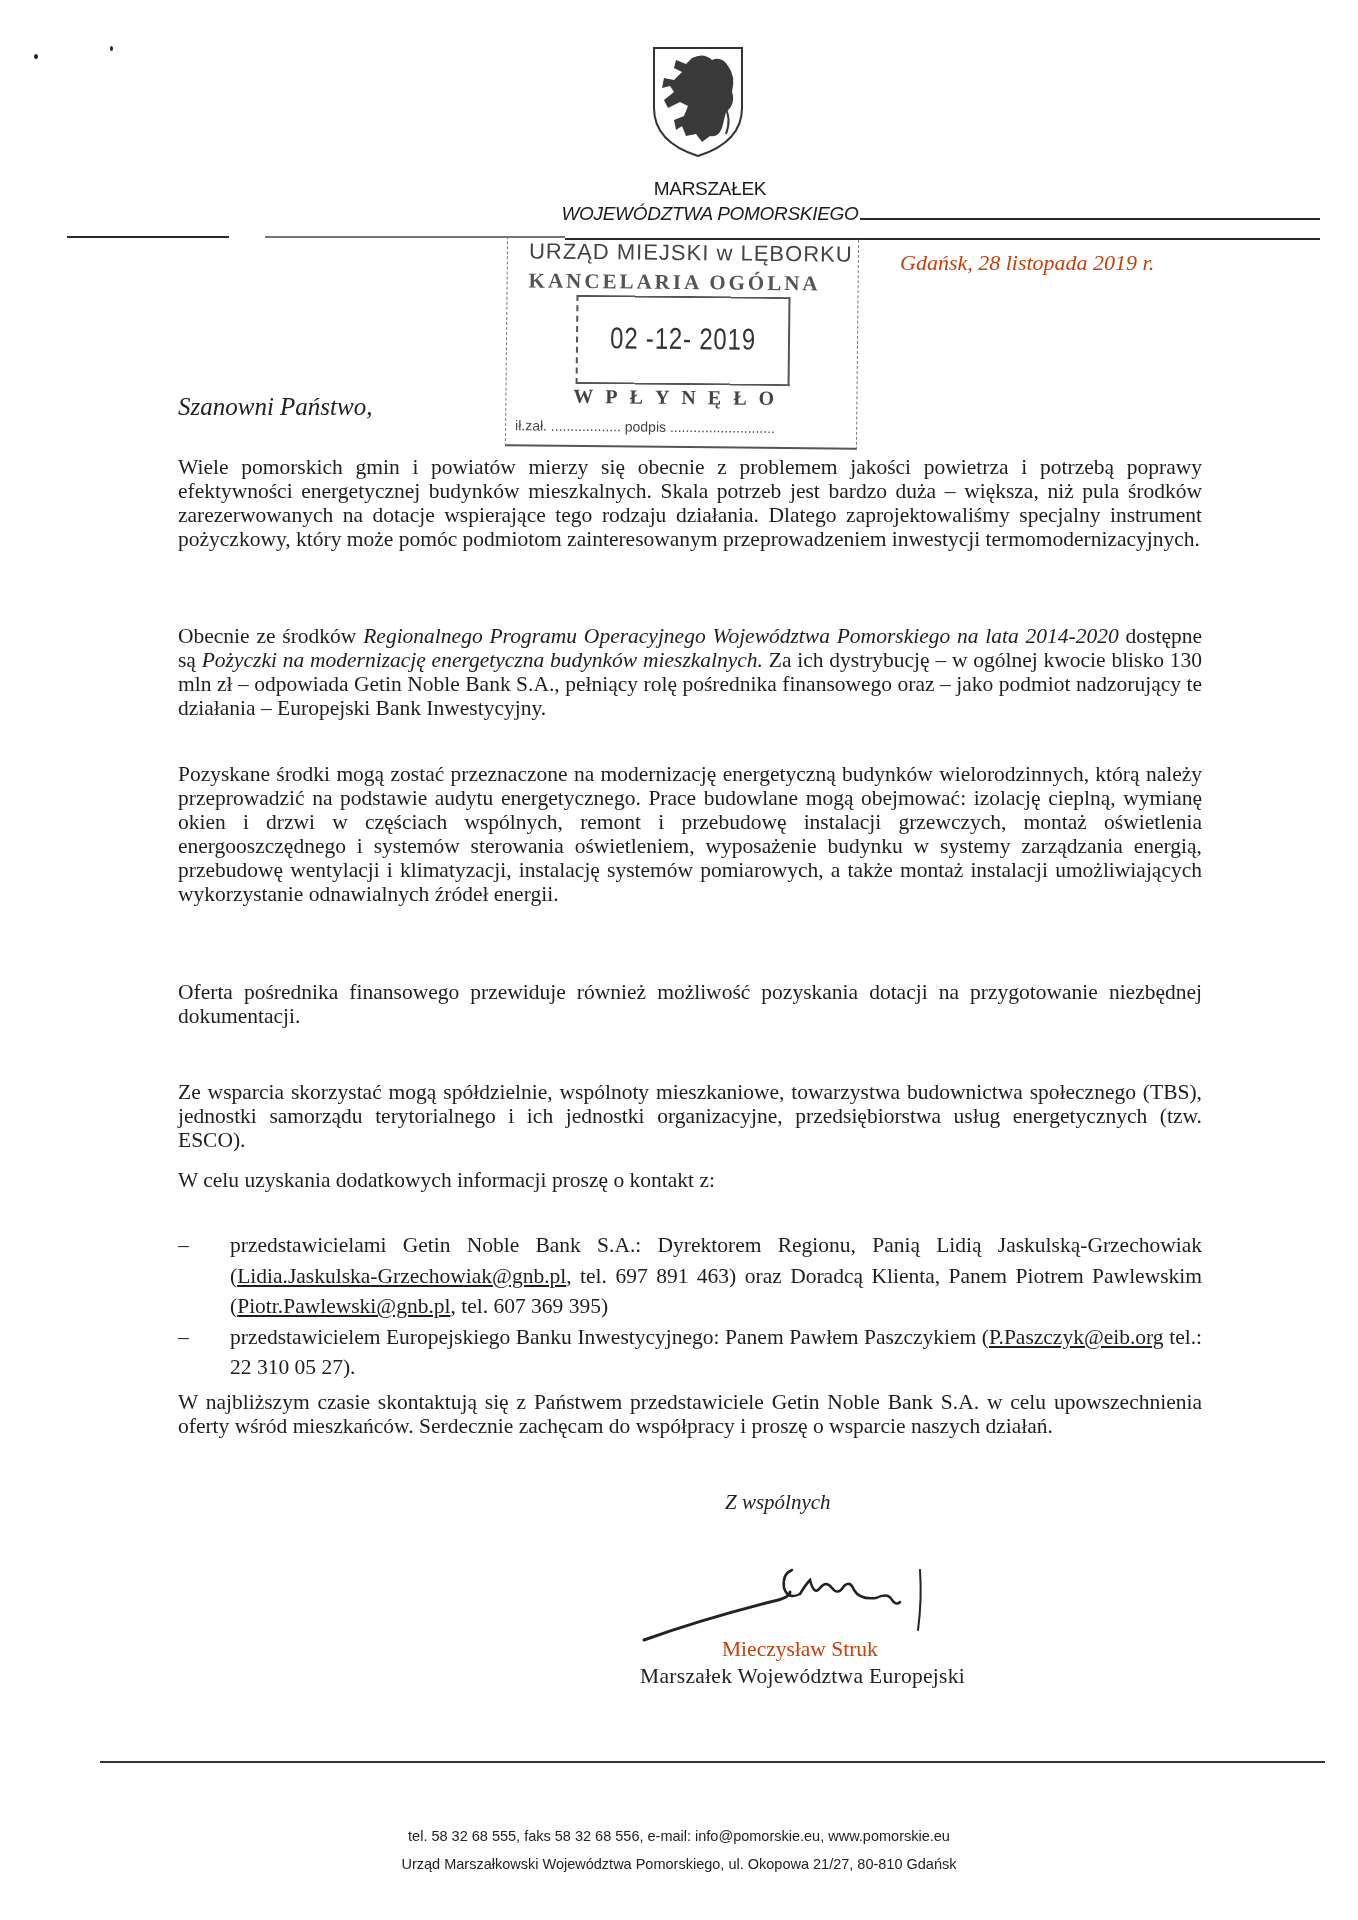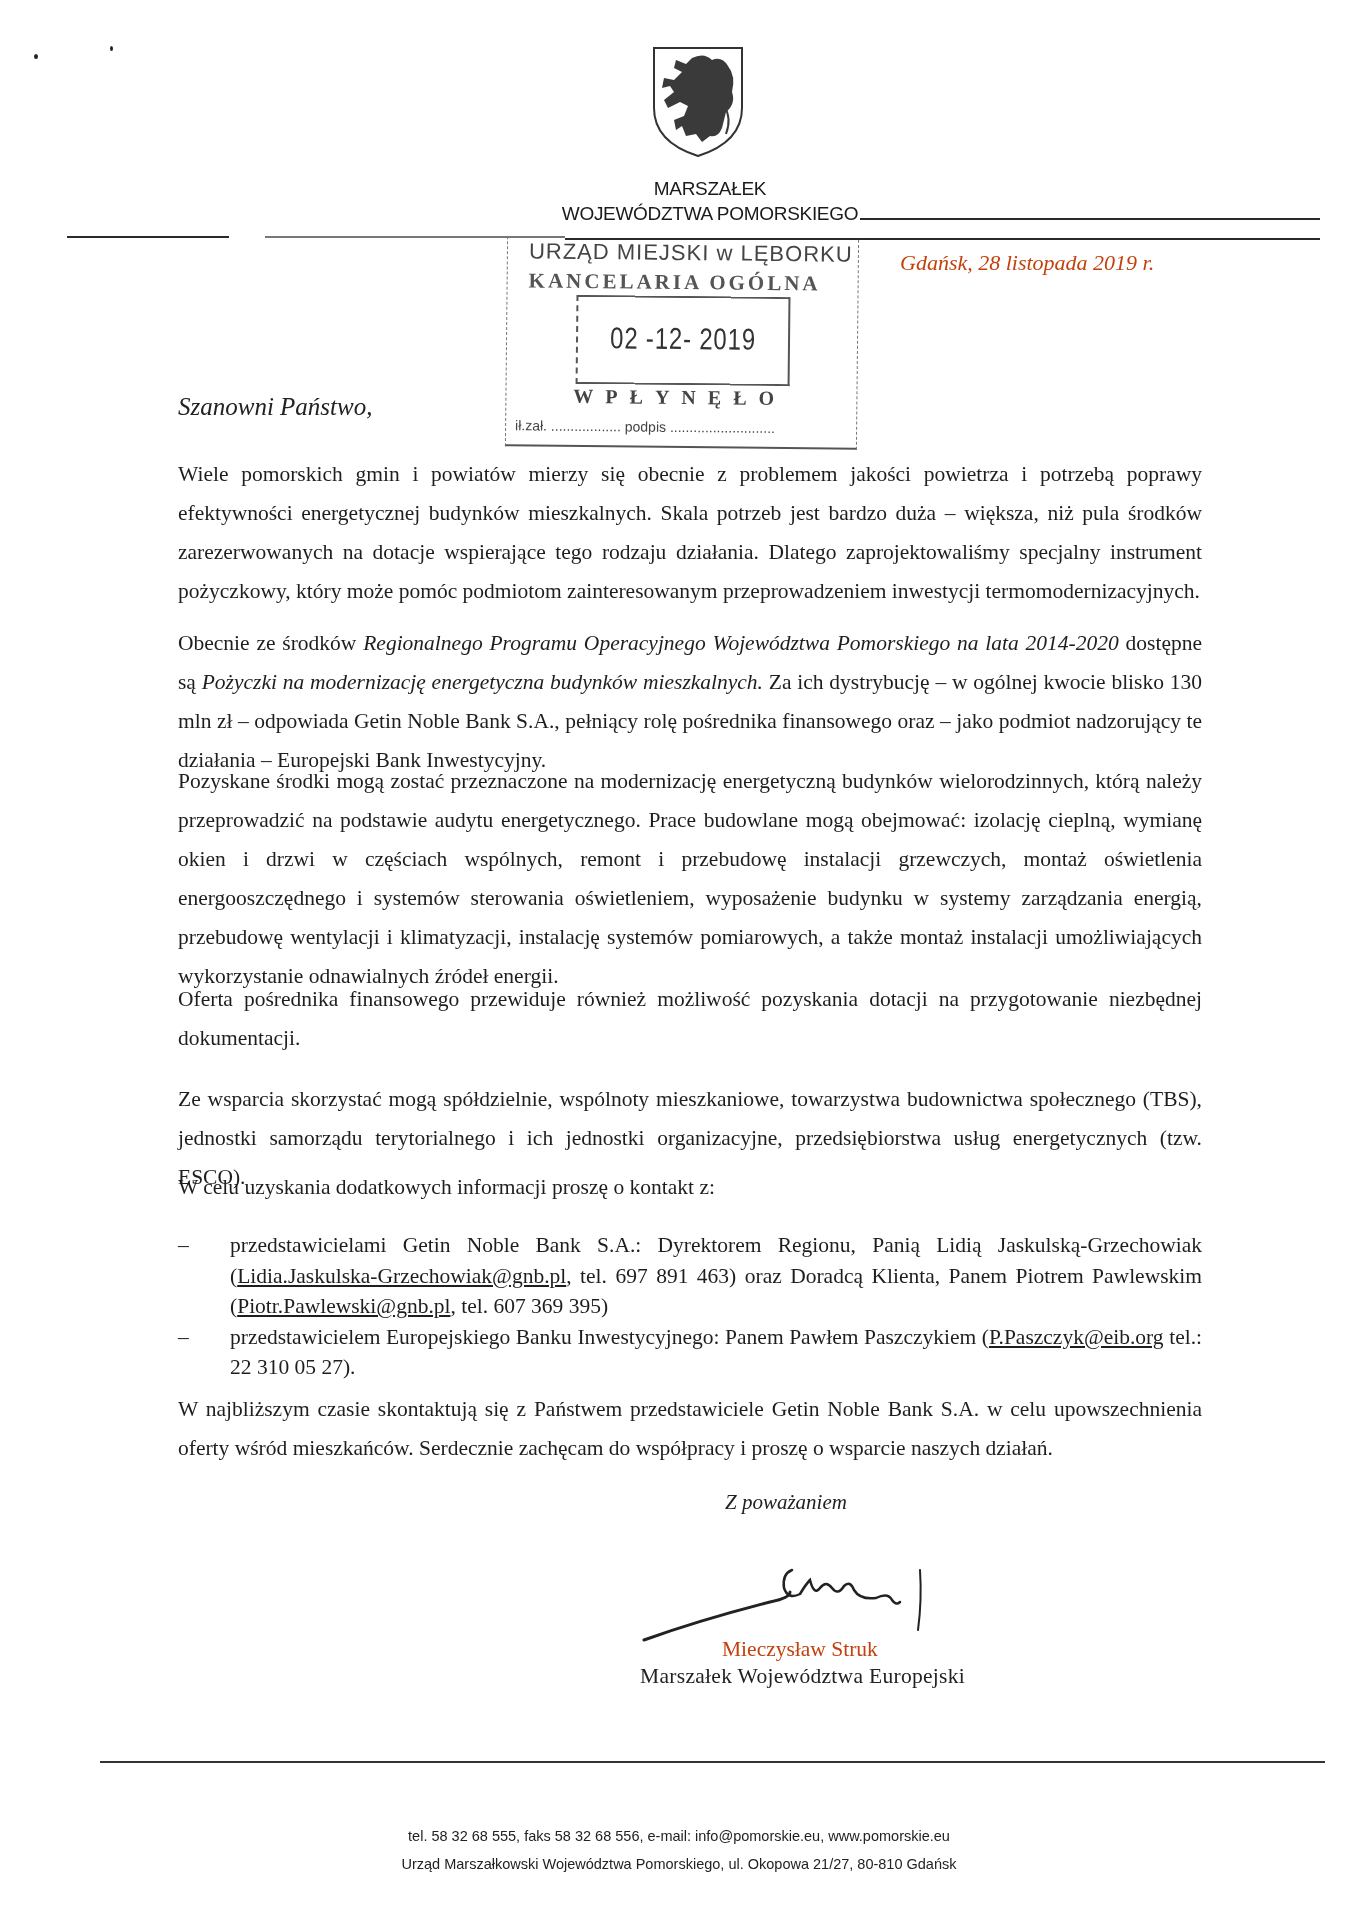--- a/index.html
+++ b/index.html
@@ -10,21 +10,21 @@
     
     .speck { position: absolute; background: #222; border-radius: 50%; }
 
     
     .crest { left: 652px; top: 46px; width: 92px; height: 112px; }
 
     .hdr-title { left: 560px; width: 300px; text-align: center;
                  font-family: "Liberation Sans", "DejaVu Sans", sans-serif;
                  font-size: 19px; letter-spacing: -0.3px; color: #1a1a1a; }
     .hdr-line1 { top: 178px; }
-    .hdr-line2 { top: 203px; }
+    .hdr-line2 { top: 203px; font-style: italic; }
 
     .rule { position: absolute; height: 1.5px; background: #2a2a2a; }
 
     
     .stamp { left: 506px; top: 238px; width: 352px; height: 210px; transform: rotate(0.6deg); }
     .stamp-border { position: absolute; left: 0; top: 0; right: 0; bottom: 0;
                     border-left: 1.5px dashed #777; border-right: 1.5px dashed #777;
                     border-bottom: 2.5px solid #555; }
     .stamp-l1 { position: absolute; left: 22px; top: 2px; font-family: "Liberation Sans", sans-serif;
                 font-size: 22px; letter-spacing: 1px; color: #444; white-space: nowrap; }
@@ -37,21 +37,21 @@
                   font-size: 30px; letter-spacing: 1px; color: #333; transform: scaleX(0.8); }
     .stamp-l3 { position: absolute; left: 68px; top: 148px; font-family: "Liberation Serif", serif;
                 font-weight: bold; font-size: 20px; letter-spacing: 12px; color: #444; }
     .stamp-l4 { position: absolute; left: 10px; top: 181px; font-family: "Liberation Sans", sans-serif;
                 font-size: 14px; color: #444; white-space: nowrap; }
 
     .date-line { left: 900px; top: 250px; font-style: italic; font-size: 22px; color: #c2410c; }
 
     .salutation { left: 178px; top: 393px; font-style: italic; font-size: 25px; color: #222; }
 
-    .body-text { left: 178px; width: 1024px; font-size: 21.5px; line-height: 39px;
+    .body-text { left: 178px; width: 1024px; font-size: 21.5px; line-height: 24px;
                  text-align: justify; color: #1e1e1e; }
     .body-text p { margin: 0; }
     .p1 { top: 455px; }
     .p2 { top: 624px; }
     .p3 { top: 762px; }
     .p4 { top: 980px; }
     .p5 { top: 1080px; }
     .p6 { top: 1168px; }
     .it { font-style: italic; }
     .email { text-decoration: underline; }
@@ -140,21 +140,21 @@
   </p>
   <p class="bullet">
     <span class="bullet-dash">–</span><span>przedstawicielem Europejskiego Banku Inwestycyjnego: Panem Pawłem Paszczykiem (</span><span class="email">P.Paszczyk@eib.org</span><span> tel.: 22 310 05 27).</span>
   </p>
 </div>
 
 <div class="abs body-text p7">
   <p>W najbliższym czasie skontaktują się z Państwem przedstawiciele Getin Noble Bank S.A. w celu upowszechnienia oferty wśród mieszkańców. Serdecznie zachęcam do współpracy i proszę o wsparcie naszych działań.</p>
 </div>
 
-<div class="abs closing">Z poważaniem</div>
+<div class="abs closing">Z wspólnych</div>
 
 <div class="abs signature">
   <svg width="320" height="120" viewBox="0 0 320 120">
     <path d="M4 100 Q60 80 130 62 Q150 58 150 52" stroke="#222" stroke-width="3" fill="none" stroke-linecap="round"></path>
     <path d="M152 30 Q142 34 144 48 Q148 60 160 54 Q166 44 170 40 Q174 56 180 48 Q186 40 192 48 Q198 56 204 46 Q210 40 214 50 Q220 60 236 58 Q248 52 252 60 Q256 66 260 62" stroke="#222" stroke-width="2.5" fill="none" stroke-linecap="round"></path>
     <path d="M280 30 Q282 60 278 90" stroke="#222" stroke-width="2" fill="none" stroke-linecap="round"></path>
   </svg>
 </div>
 
 <div class="abs signer-name">Mieczysław Struk</div>

